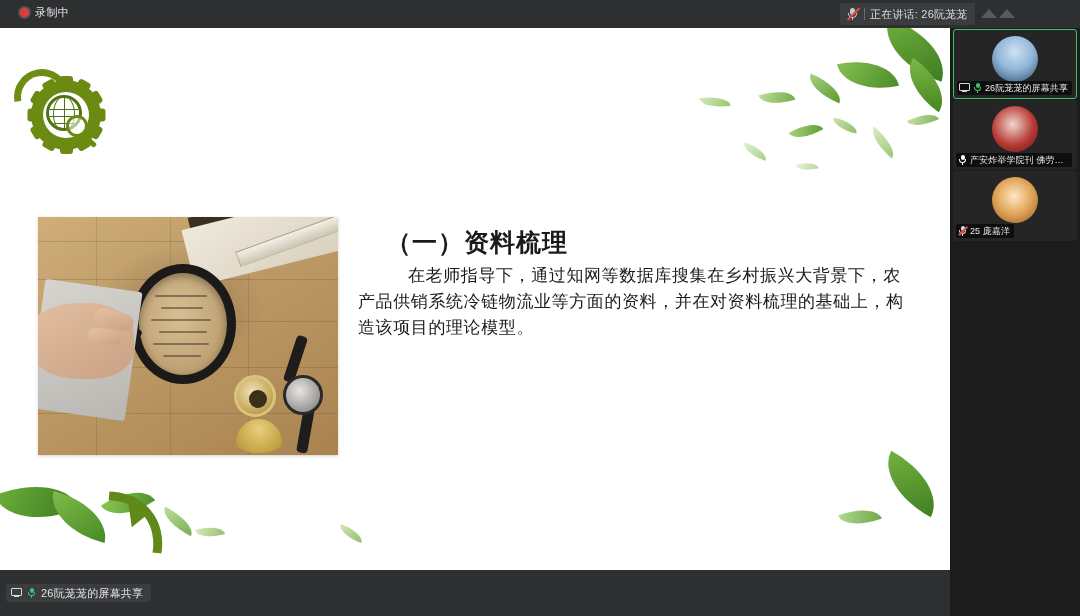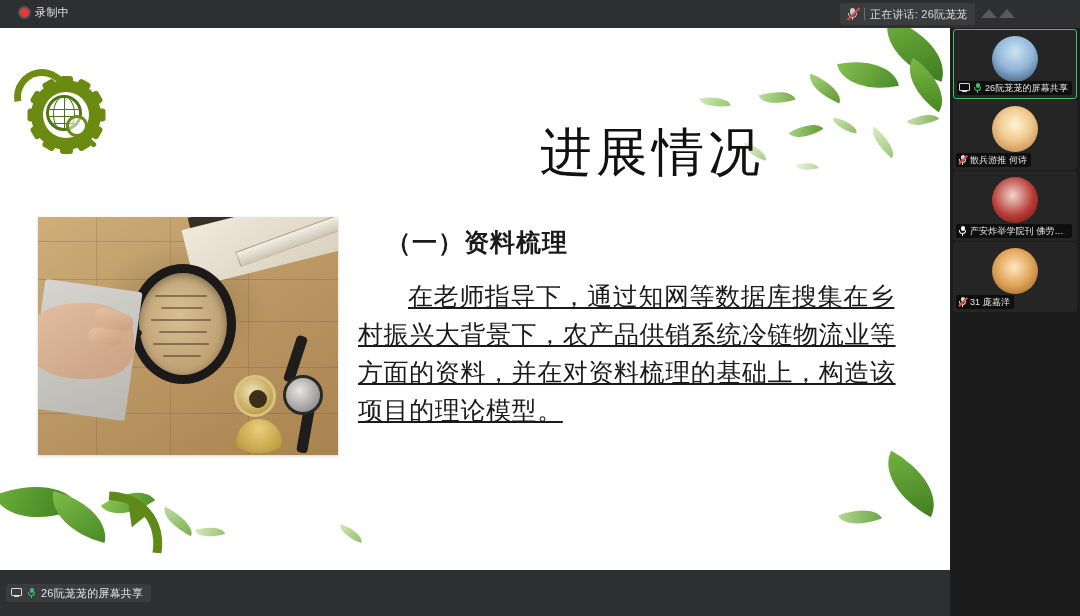--- a/index.html
+++ b/index.html
@@ -366,28 +366,27 @@
     left: 358px; top: 198px;
     width: 560px;
     font-family: "Liberation Serif", "DejaVu Serif", serif;
     color: #1a1a1a;
   }
   .body-head {
     font-size: 25px;
     font-weight: 700;
     letter-spacing: 1px;
     margin-left: 28px;
-    margin-bottom: 19px;
+    margin-bottom: 4px;
   }
   .body-para {
-    font-size: 25px;
+    font-size: 17px;
     line-height: 1.52;
     text-indent: 50px;
     letter-spacing: .6px;
-    text-decoration: underline;
   }
 
   
   .arrow-swoop {
     position: absolute;
     left: 18px; top: 470px;
     width: 160px; height: 96px;
   }
   .arrow-swoop .curve {
     position: absolute;
@@ -605,21 +604,20 @@
         <span class="mer"></span>
         <span class="par" style="top:11px;"></span>
         <span class="par" style="top:18px;"></span>
         <span class="par" style="top:25px;"></span>
         <span class="ell"></span>
       </span>
       <span class="glass"></span>
       <span class="glass-handle"></span>
     </div>
 
-    <div class="slide-title">进展情况</div>
 
     <div class="photo">
       <span class="mapline" style="left:0;top:24px;width:300px;"></span>
       <span class="mapline" style="left:0;top:62px;width:300px;"></span>
       <span class="mapline" style="left:0;top:104px;width:300px;"></span>
       <span class="mapline" style="left:0;top:150px;width:300px;"></span>
       <span class="mapline" style="left:0;top:196px;width:300px;"></span>
       <span class="mapline" style="left:58px;top:0;width:1px;height:238px;background:rgba(90,70,40,.18);"></span>
       <span class="mapline" style="left:132px;top:0;width:1px;height:238px;background:rgba(90,70,40,.18);"></span>
       <span class="mapline" style="left:210px;top:0;width:1px;height:238px;background:rgba(90,70,40,.18);"></span>
@@ -689,50 +687,38 @@
           </span>
           <span class="mic-s green">
             <span class="b"></span>
             <span class="a"></span>
             <span class="s"></span>
           </span>
           <span class="nm">26阮茏茏的屏幕共享</span>
         </div>
       </div>
       <div class="tile">
-        <div class="avatar" style="background: radial-gradient(circle at 50% 40%, rgb(255, 243, 216) 0%, rgb(240, 201, 140) 45%, rgb(181, 118, 62) 100%);"></div>
-        <div class="namebar">
-          <span class="mic-s off">
-            <span class="b"></span>
-            <span class="a"></span>
-            <span class="s"></span>
-            <span class="x"></span>
-          </span>
-          <span class="nm">散兵游推 何诗</span>
-        </div>
-      </div>
-      <div class="tile">
         <div class="avatar" style="background: radial-gradient(circle at 45% 40%, rgb(240, 214, 207) 0%, rgb(184, 58, 53) 55%, rgb(94, 21, 18) 100%);"></div>
         <div class="namebar">
           <span class="mic-s on">
             <span class="b"></span>
             <span class="a"></span>
             <span class="s"></span>
           </span>
           <span class="nm">产安炸举学院刊 佛劳帅…</span>
         </div>
       </div>
       <div class="tile">
         <div class="avatar" style="background: radial-gradient(circle at 48% 42%, rgb(255, 231, 194) 0%, rgb(224, 164, 88) 50%, rgb(146, 88, 31) 100%);"></div>
         <div class="namebar">
           <span class="mic-s off">
             <span class="b"></span>
             <span class="a"></span>
             <span class="s"></span>
             <span class="x"></span>
           </span>
-          <span class="nm">31 庞嘉洋</span>
+          <span class="nm">25 庞嘉洋</span>
         </div>
       </div>
     </div>
   <div class="rail-bottom-fill"></div>
 
 </div>
 
 </body></html>

